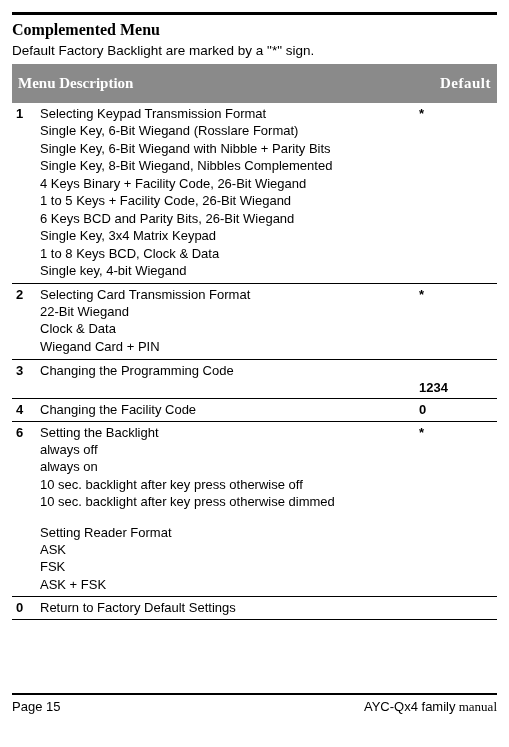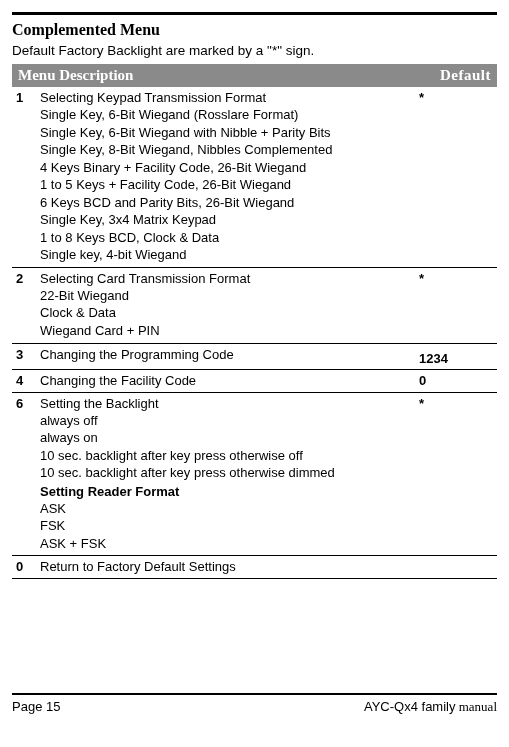--- a/index.html
+++ b/index.html
@@ -34,21 +34,21 @@
   table.menu {
     width: 100%;
     border-collapse: collapse;
   }
   table.menu th {
     background: #8a8a8a;
     color: #fff;
     font-family: Georgia, 'Times New Roman', serif;
     font-size: 15px;
     text-align: left;
-    padding: 3px 6px;
+    padding: 11px 6px;
     font-weight: bold;
   }
   table.menu th.default-col {
     text-align: right;
     width: 70px;
     letter-spacing: 0.5px;
   }
   table.menu td {
     vertical-align: top;
     padding: 2px 4px 2px 4px;
@@ -74,22 +74,22 @@
     padding-top: 3px;
   }
   .item-title {
     font-weight: normal;
     margin-bottom: 1px;
   }
   .item-line {
     line-height: 1.35;
   }
   .sub-bold {
-    font-weight: bold;
-    margin-top: 2px;
+    font-weight: normal;
+    margin-top: 14px;
   }
   .footer {
     position: absolute;
     bottom: 32px;
     left: 12px;
     right: 12px;
   }
   .footer-rule {
     border-top: 2px solid #000;
     margin-bottom: 4px;
@@ -152,21 +152,21 @@
         <div class="item-line">Wiegand Card + PIN</div>
       </td>
       <td class="default">*</td>
     </tr>
 
     <tr class="group-start group-sep">
       <td class="num">3</td>
       <td>
         <div class="item-title">Changing the Programming Code</div>
       </td>
-      <td class="default" style="padding-top:7px;">1234</td>
+      <td class="default" style="padding-top:20px;">1234</td>
     </tr>
 
     <tr class="group-start group-sep">
       <td class="num">4</td>
       <td>
         <div class="item-title">Changing the Facility Code</div>
       </td>
       <td class="default" style="padding-top:3px;">0</td>
     </tr>
 

